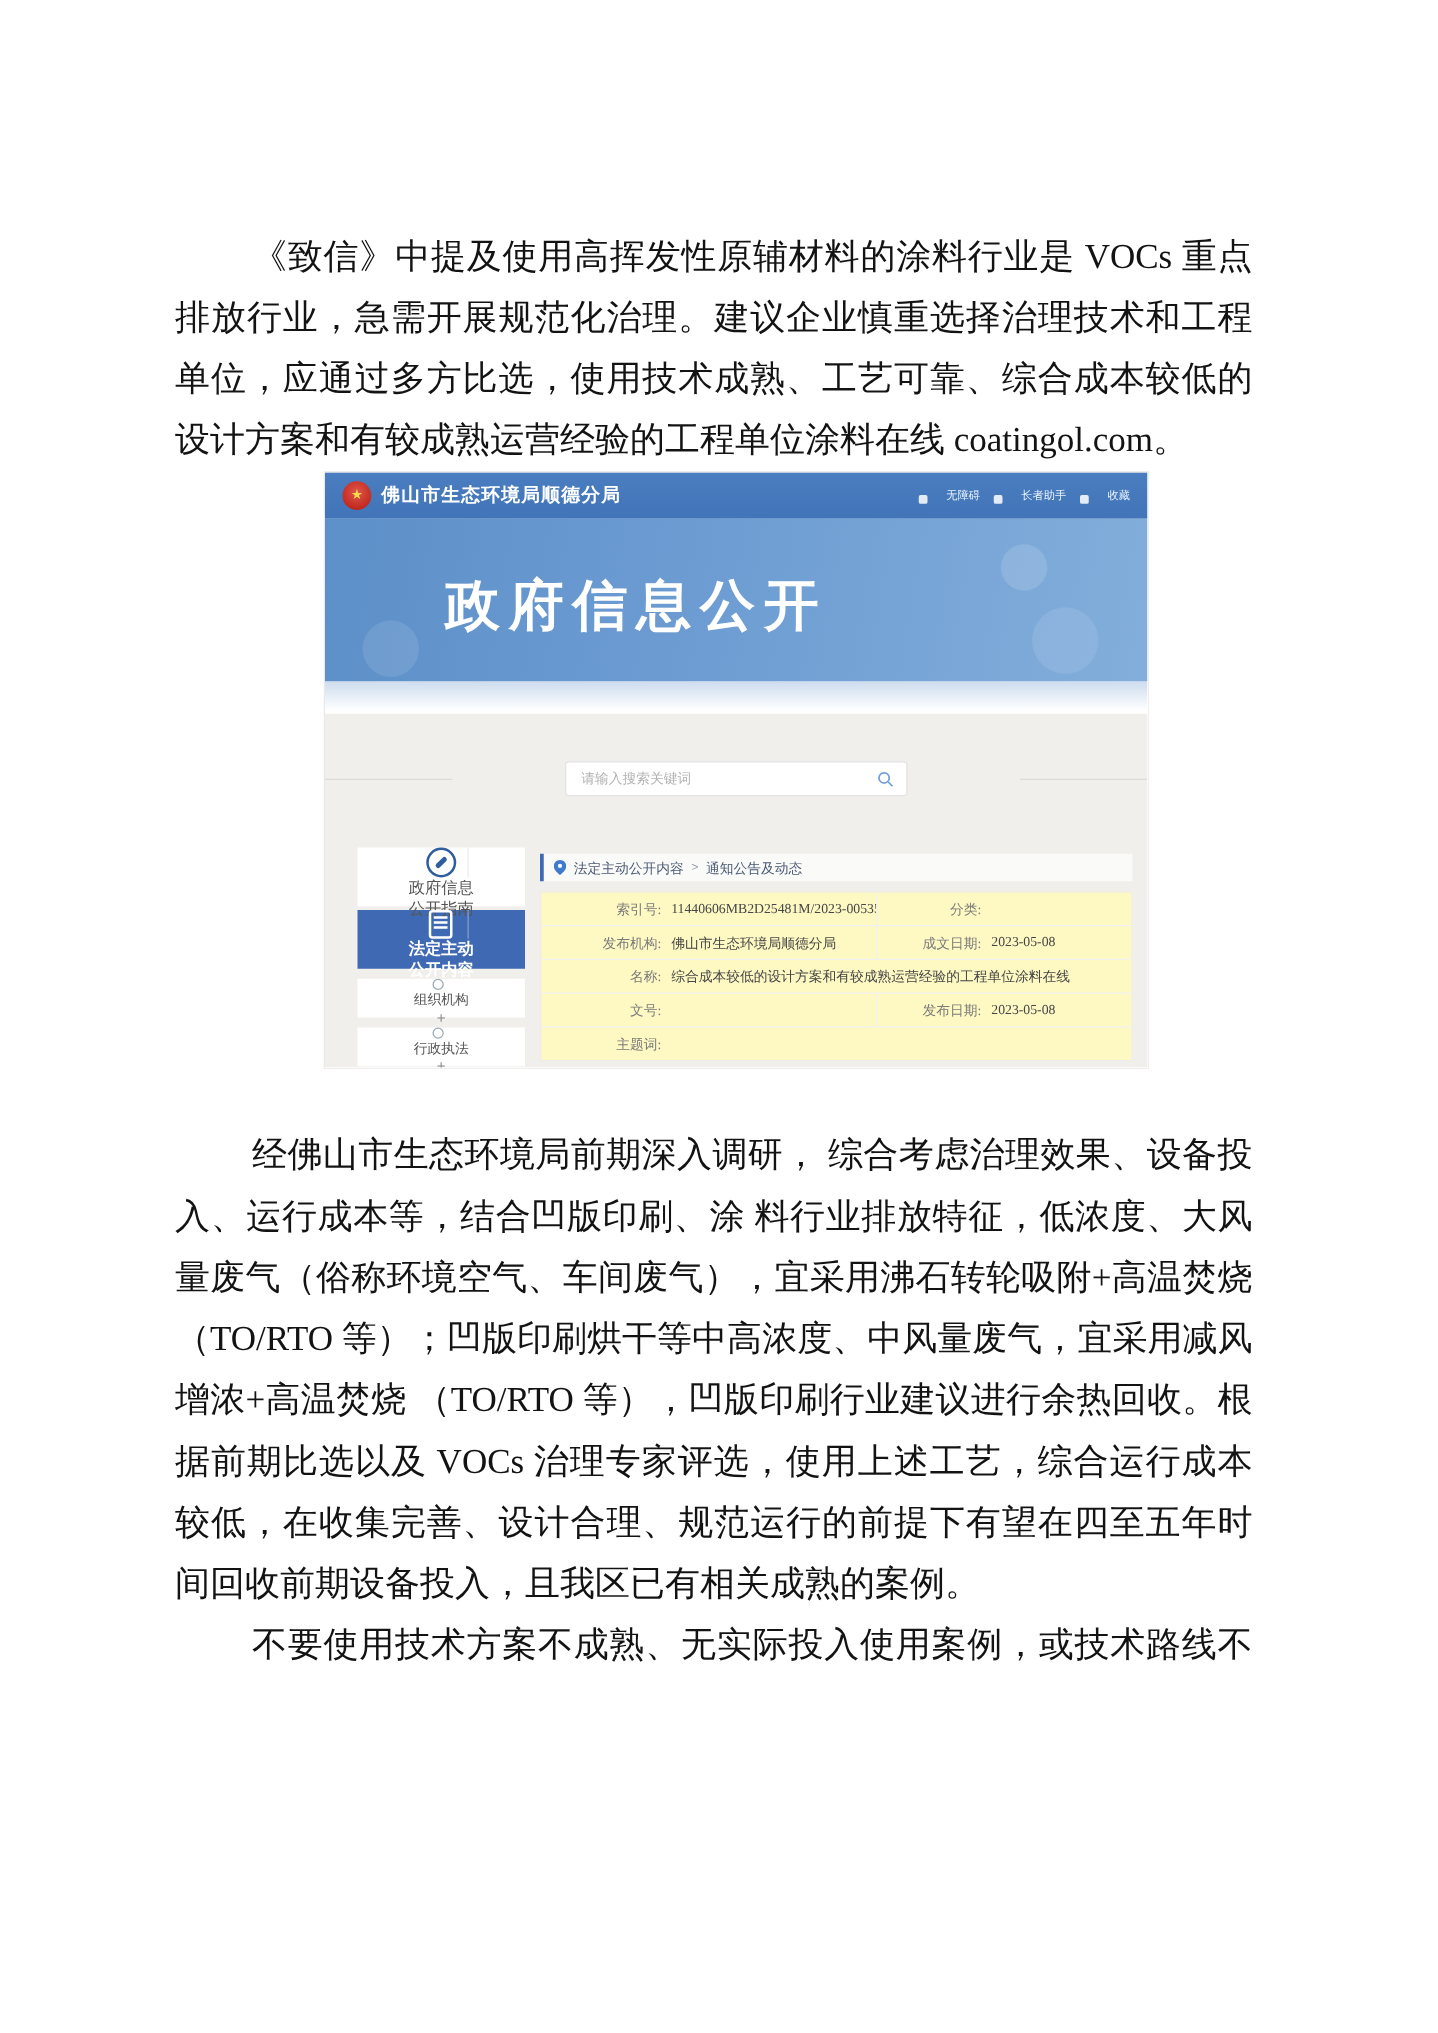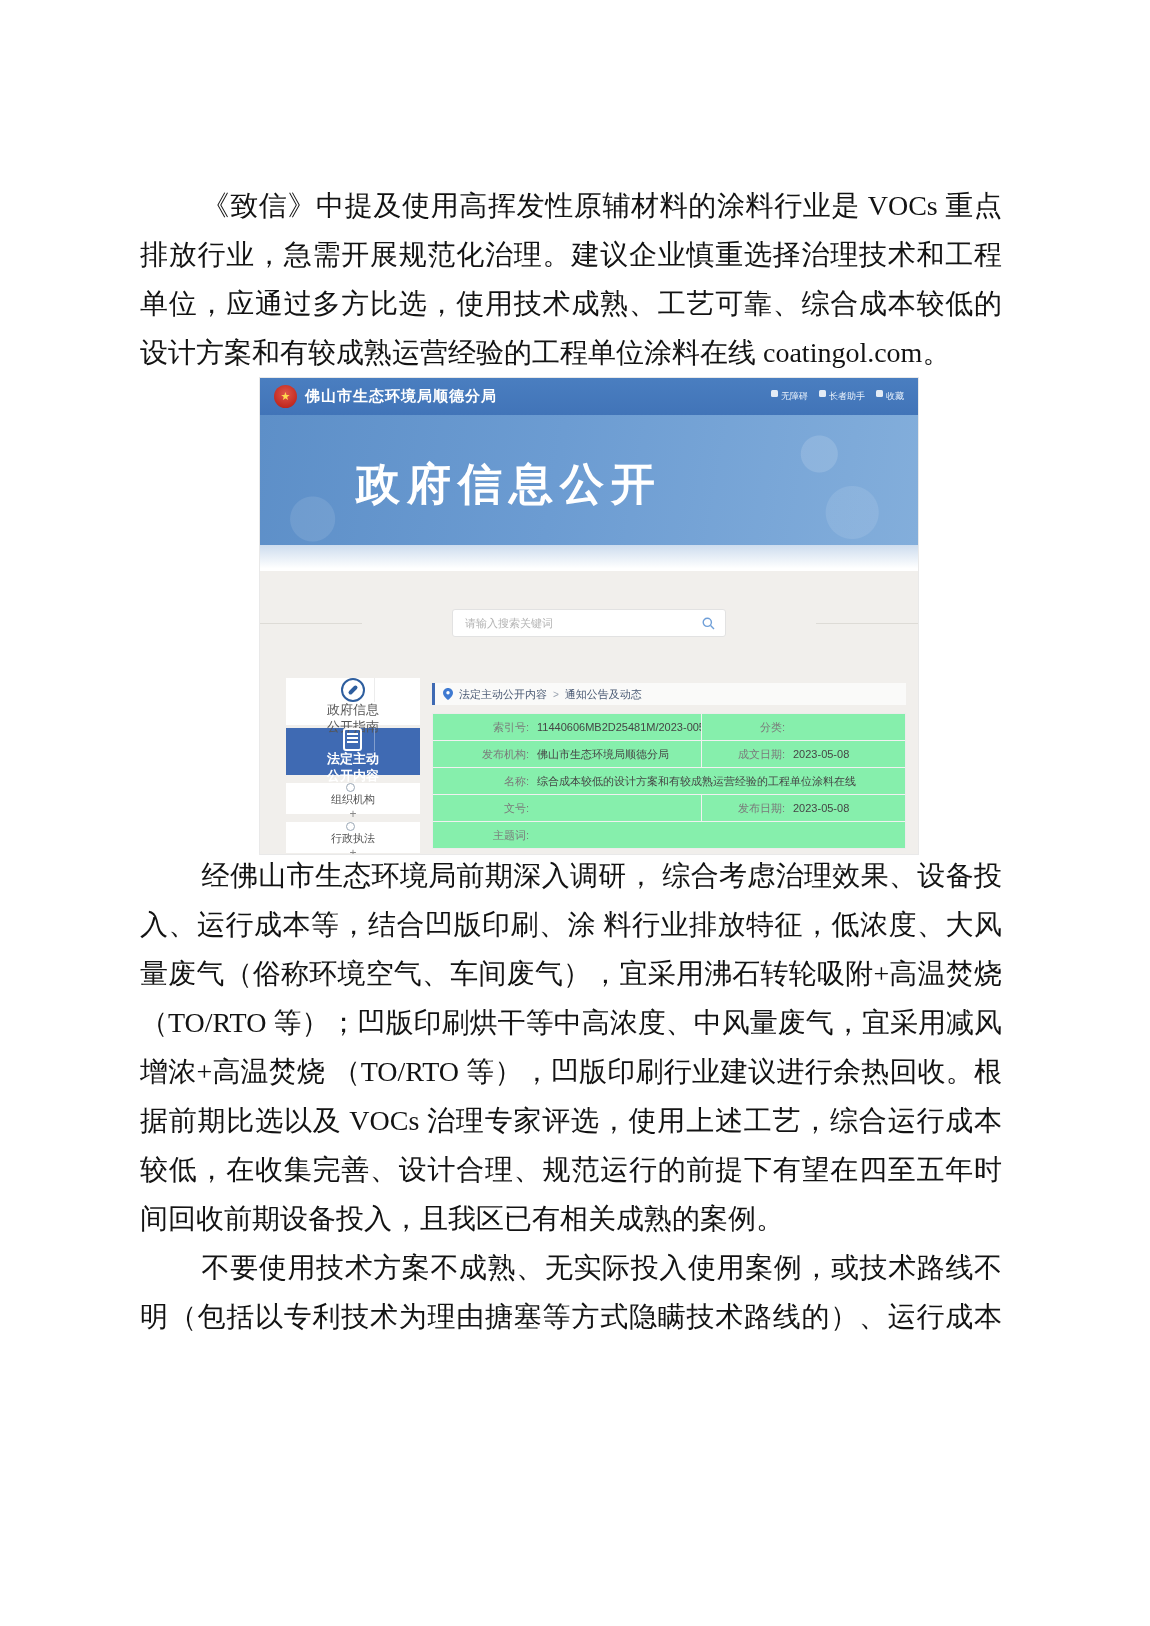--- a/index.html
+++ b/index.html
@@ -6,39 +6,39 @@
   body{background:#ffffff;}
   .page{position:relative;width:1150px;height:1344px;background:#ffffff;overflow:hidden;
         font-family:"Liberation Serif","DejaVu Serif",serif;}
 
   
   .para{position:absolute;left:140px;width:862px;margin:0;
         font-size:28px;line-height:49px;color:#131313;
         text-align:justify;text-justify:inter-character;text-indent:2.2em;
         font-family:"Liberation Serif","DejaVu Serif",serif;}
   .p1{top:181px;}
-  .flow2{position:absolute;left:140px;top:851px;width:862px;}
+  .flow2{position:absolute;left:140px;top:900px;width:862px;}
   .flow2 .para{position:static;width:auto;}
   .page-num{position:absolute;top:1456px;left:0;width:100%;text-align:center;
             font-size:26px;color:#1a1a1a;letter-spacing:1px;}
 
   
   .shot{position:absolute;left:260px;top:378px;width:658px;height:476px;overflow:hidden;
         font-family:"Liberation Sans","DejaVu Sans",sans-serif;box-shadow:0 0 0 1px #e9e9e9;}
 
   
   .shot-header{height:37px;background:linear-gradient(180deg,#4a7ec0,#4174b8);
                display:flex;align-items:center;padding:0 14px;box-sizing:border-box;}
   .emblem{width:23px;height:23px;border-radius:50%;flex:0 0 auto;
           background:radial-gradient(circle at 50% 38%,#e0564a 0%,#c22a20 70%,#a31812 100%);
           display:flex;align-items:center;justify-content:center;}
   .emblem-star{color:#ffd84d;font-size:11px;line-height:1;}
   .site-name{color:#ffffff;font-weight:bold;font-size:15px;margin-left:8px;letter-spacing:1px;}
   .top-nav{margin-left:auto;display:flex;gap:11px;align-items:center;}
-  .nav-item{display:flex;align-items:flex-start;color:#eaf2fc;font-size:9px;cursor:pointer;}
+  .nav-item{display:flex;align-items:flex-end;color:#eaf2fc;font-size:9px;cursor:pointer;gap:12px;}
   .nav-ico{width:7px;height:7px;background:rgba(255,255,255,.85);border-radius:1.5px;
            display:inline-block;margin-right:3px;}
 
   
   .banner{height:130px;position:relative;
      background:
        radial-gradient(circle at 85% 30%,rgba(255,255,255,.14) 0 18px,transparent 19px),
        radial-gradient(circle at 90% 75%,rgba(255,255,255,.10) 0 26px,transparent 27px),
        radial-gradient(circle at 8% 80%,rgba(255,255,255,.10) 0 22px,transparent 23px),
        linear-gradient(100deg,#5d8fc8 0%,#6c9cd2 45%,#83aedb 100%);}
@@ -85,21 +85,21 @@
   .plus{color:#8a8a8a;font-size:12px;cursor:pointer;}
 
   
   .main{position:absolute;left:172px;top:112px;width:474px;}
   .crumb{height:22px;display:flex;align-items:center;background:#fafaf9;
          border-left:3px solid #3f6ab3;padding-left:8px;margin-bottom:8px;}
   .crumb .pin{display:flex;margin-right:6px;}
   .crumb-item{font-size:11px;color:#4a5a74;cursor:pointer;}
   .crumb-sep{font-size:10px;color:#9aa3b0;margin:0 6px;}
 
-  .dtable{background:#86efac;border:1px solid #ececec;}
+  .dtable{background:#fef9c3;border:1px solid #ececec;font-family:Liberation Serif, serif;}
   .trow{display:grid;grid-template-columns:104px 164px 92px 1fr;align-items:stretch;
         height:26px;border-bottom:1px solid #f1f1f1;font-size:11px;}
   .trow:last-child{border-bottom:none;}
   .trow.span{grid-template-columns:104px 1fr;}
   .tl{display:flex;align-items:center;justify-content:flex-end;color:#7a7a7a;padding-right:8px;}
   .tl.l2{border-left:1px solid #f1f1f1;}
   .tv{display:flex;align-items:center;color:#454545;overflow:hidden;white-space:nowrap;}
 </style>
 </head>
 <body>

